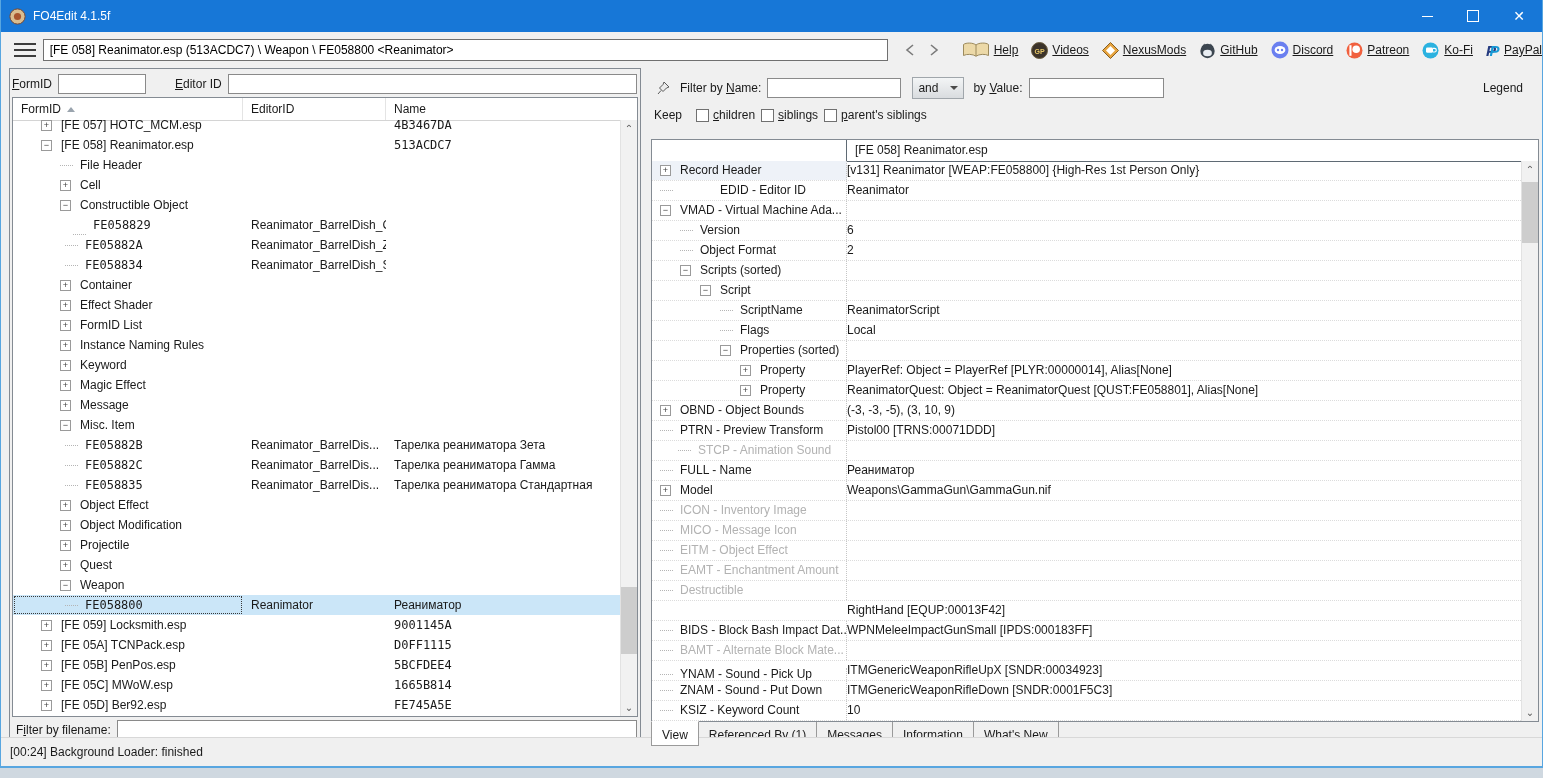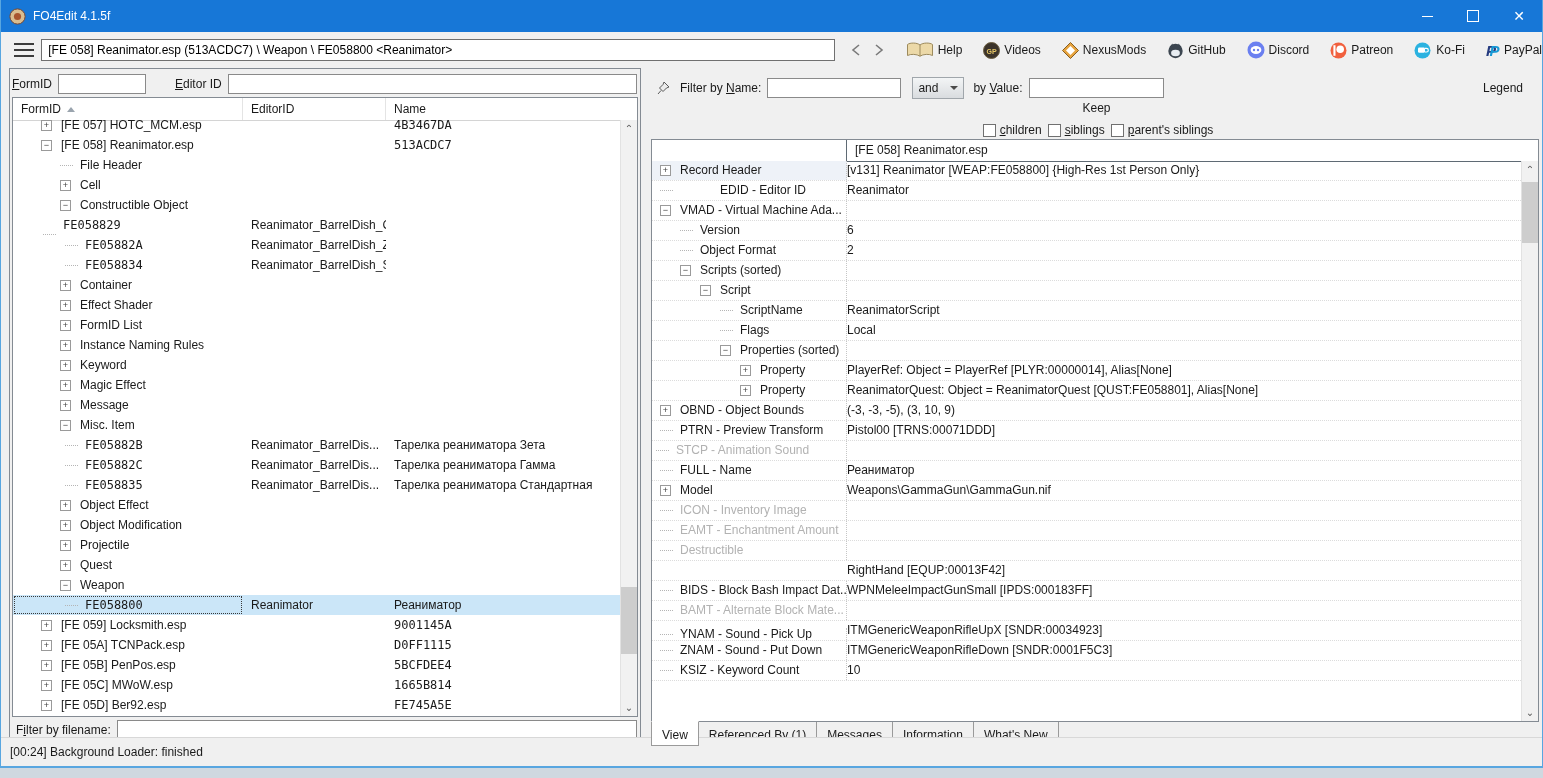--- a/index.html
+++ b/index.html
@@ -15,21 +15,21 @@
   .glyph-min{width:11px;height:1px;background:#fff;display:block;}
   .glyph-max{width:10px;height:10px;border:1px solid #fff;display:block;}
   .glyph-close{font-size:14px;line-height:14px;color:#fff;}
   
   .toolbar{position:absolute;top:32px;left:0;right:0;height:36px;display:flex;align-items:center;background:#f0f0f0;}
   .hamburger{width:22px;height:14px;margin-left:13px;display:flex;flex-direction:column;justify-content:space-between;}
   .hamburger i{display:block;height:2px;background:#3c3c3c;}
   .crumb-input{margin-left:7px;width:860px;height:22px;border:1px solid #707070;background:#fff;font:inherit;padding:0 6px;box-sizing:border-box;}
   .nav-btn{width:24px;height:22px;display:flex;align-items:center;justify-content:center;}
   .nav-back{margin-left:10px;}
-  .tb-links{display:flex;align-items:center;gap:21px;margin-left:16px;}
+  .tb-links{display:flex;align-items:center;gap:13px;margin-left:16px;text-decoration:underline;}
   .tb-link{display:flex;align-items:center;gap:4px;cursor:default;white-space:nowrap;}
   .tb-ico{display:flex;align-items:center;}
   
   .left-panel{position:absolute;left:8px;top:68px;width:632px;height:678px;border:1px solid #848b93;background:#f0f0f0;
               box-sizing:border-box;display:flex;flex-direction:column;padding:2px;}
   .id-row{height:26px;display:flex;align-items:center;flex-shrink:0;}
   .lbl{white-space:nowrap;}
   .txt{border:1px solid #8a8a8a;height:20px;background:#fff;font:inherit;padding:0 4px;box-sizing:border-box;}
   .formid-input{width:88px;margin-left:6px;}
   .editorid-lbl{margin-left:29px;}
@@ -68,21 +68,21 @@
   .right-panel{position:absolute;left:650px;top:68px;width:888px;height:678px;display:flex;flex-direction:column;}
   .filter-row{height:26px;margin-top:7px;display:flex;align-items:center;flex-shrink:0;}
   .pin{margin-left:6px;margin-right:10px;display:flex;align-items:center;}
   .name-input{width:134px;margin-left:6px;}
   .and-select{width:52px;height:22px;margin-left:11px;border:1px solid #a0a6ab;box-sizing:border-box;
               background:linear-gradient(#f3f5f6,#d9dcdf);display:flex;align-items:center;justify-content:space-between;padding:0 5px;}
   .dd-arrow{width:0;height:0;border-left:4px solid transparent;border-right:4px solid transparent;border-top:4px solid #4a4a4a;}
   .byvalue-lbl{margin-left:9px;}
   .value-input{width:135px;margin-left:6px;}
   .legend-btn{margin-left:auto;margin-right:16px;}
-  .keep-row{height:28px;display:flex;align-items:center;gap:8px;flex-shrink:0;flex-direction:column;}
+  .keep-row{height:28px;display:flex;align-items:center;gap:8px;flex-shrink:0;}
   .keep-lbl{margin-left:3px;}
   .cb-item{display:flex;align-items:center;gap:4px;margin-left:6px;}
   .cb{width:13px;height:13px;border:1px solid #707070;background:#fff;box-sizing:border-box;display:inline-block;}
   .detail-box{flex:1;position:relative;background:#fff;border:1px solid #848b93;margin-top:10px;overflow:hidden;}
   .detail-head{display:flex;height:21px;line-height:21px;border-bottom:1px solid #5f6a74;}
   .dh-label{width:195px;flex-shrink:0;border-right:1px solid #5f6a74;box-sizing:border-box;}
   .dh-value{flex:1;padding-left:8px;overflow:hidden;white-space:nowrap;}
   .detail-body{position:absolute;top:21px;left:0;right:17px;bottom:0;overflow:hidden;}
   .drow{display:flex;height:20px;line-height:19px;border-bottom:1px dotted #dcdcdc;box-sizing:border-box;}
   .d-label{width:195px;flex-shrink:0;border-right:1px dotted #c6c6c6;box-sizing:border-box;display:flex;align-items:center;
@@ -293,21 +293,21 @@
               <div class="tcell c-formid" style="padding-left: 47px;">
                 <span class="lead">
                   <span class="exp">−</span>
                 </span>
                 <span>Constructible Object</span>
               </div>
               <div class="tcell c-editorid"></div>
               <div class="tcell c-name"></div>
             </div>
             <div class="trow">
-              <div class="tcell c-formid" style="padding-left: 30px; align-items: flex-end;">
+              <div class="tcell c-formid" style="padding-left: 60px; align-items: flex-end;">
                 <span class="lead">
                   <span class="dots"></span>
                 </span>
                 <span class="mono">FE058829</span>
               </div>
               <div class="tcell c-editorid">
                 <span>Reanimator_BarrelDish_Gamma_Co</span>
               </div>
               <div class="tcell c-name"></div>
             </div>
@@ -756,21 +756,21 @@
           <div class="drow">
             <div class="d-label" style="padding-left: 8px;">
               <span class="lead">
                 <span class="dots"></span>
               </span>
               <span>PTRN - Preview Transform</span>
             </div>
             <div class="d-value"><span>Pistol00 [TRNS:00071DDD]</span></div>
           </div>
           <div class="drow">
-            <div class="d-label" style="padding-left: 4px;">
+            <div class="d-label" style="padding-left: 26px;">
               <span class="lead">
                 <span class="dots"></span>
               </span>
               <span class="gray">STCP - Animation Sound</span>
             </div>
             <div class="d-value"></div>
           </div>
           <div class="drow">
             <div class="d-label" style="padding-left: 8px;">
               <span class="lead">
@@ -788,20 +788,38 @@
               <span>Model</span>
             </div>
             <div class="d-value"><span>Weapons\GammaGun\GammaGun.nif</span></div>
           </div>
           <div class="drow">
             <div class="d-label" style="padding-left: 8px;">
               <span class="lead">
                 <span class="dots"></span>
               </span>
               <span class="gray">ICON - Inventory Image</span>
+            </div>
+            <div class="d-value"></div>
+          </div>
+          <div class="drow">
+            <div class="d-label" style="padding-left: 8px;">
+              <span class="lead">
+                <span class="dots"></span>
+              </span>
+              <span class="gray">MICO - Message Icon</span>
+            </div>
+            <div class="d-value"></div>
+          </div>
+          <div class="drow">
+            <div class="d-label" style="padding-left: 8px;">
+              <span class="lead">
+                <span class="dots"></span>
+              </span>
+              <span class="gray">EITM - Object Effect</span>
             </div>
             <div class="d-value"></div>
           </div>
           <div class="drow">
             <div class="d-label" style="padding-left: 8px;">
               <span class="lead">
                 <span class="dots"></span>
               </span>
               <span class="gray">EAMT - Enchantment Amount</span>
             </div>

